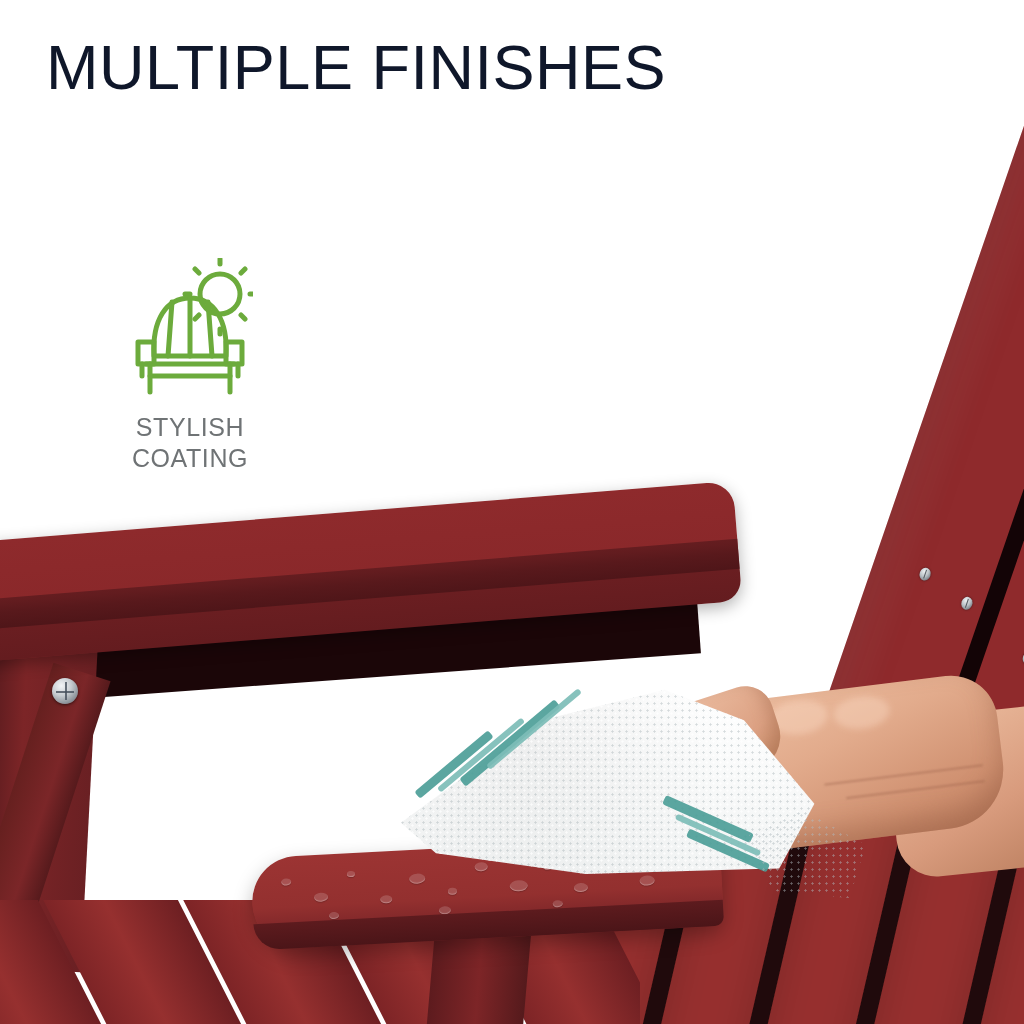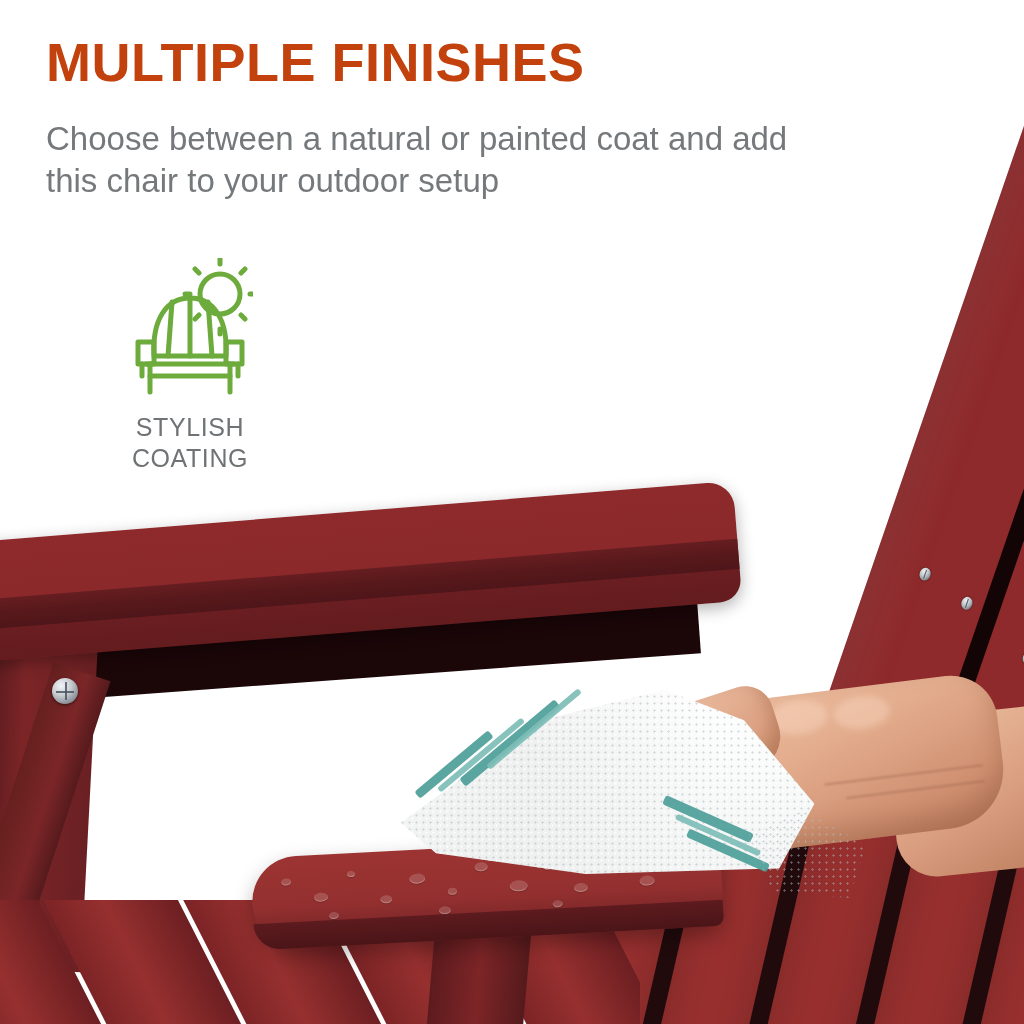--- a/index.html
+++ b/index.html
@@ -321,24 +321,24 @@
 
   
   #overlay {
     position: absolute;
     inset: 0;
   }
   .headline {
     position: absolute;
     left: 46px;
     top: 34px;
-    font-size: 54px;
-    font-weight: bold;
+    font-size: 63px;
+    font-weight: normal;
     letter-spacing: 0.5px;
-    color: #c2410c;
+    color: #0f172a;
     line-height: 1.05;
     white-space: nowrap;
   }
   .subhead {
     position: absolute;
     left: 46px;
     top: 118px;
     font-size: 33px;
     font-weight: normal;
     color: #76797b;
@@ -462,21 +462,20 @@
       <div class="stripe thin" style="left:280px; top:146px; width:92px;  height:6px;  transform:rotate(24deg);"></div>
       <div class="stripe" style="left:292px; top:160px; width:88px;  height:9px;  transform:rotate(24deg);"></div>
       <div class="corner"></div>
     </div>
   </div>
 
   <div id="overlay">
 
     <div class="headline">MULTIPLE FINISHES</div>
 
-    <div class="subhead">Choose between a natural or painted coat and add this chair to your outdoor setup</div>
 
     <div class="features">
 
       <div class="feature">
         <div class="ficon">
           <svg width="125" height="140" viewBox="0 0 125 140" fill="none" stroke="#6cab3c" stroke-width="5" stroke-linecap="round" stroke-linejoin="round">
 
             <circle cx="92" cy="36" r="20"></circle>
             <path d="M92 6 v-5 M92 71 v5 M62 36 h-5 M122 36 h5
                      M71 15 l-4 -4 M113 57 l4 4 M113 15 l4 -4 M71 57 l-4 4"></path>

